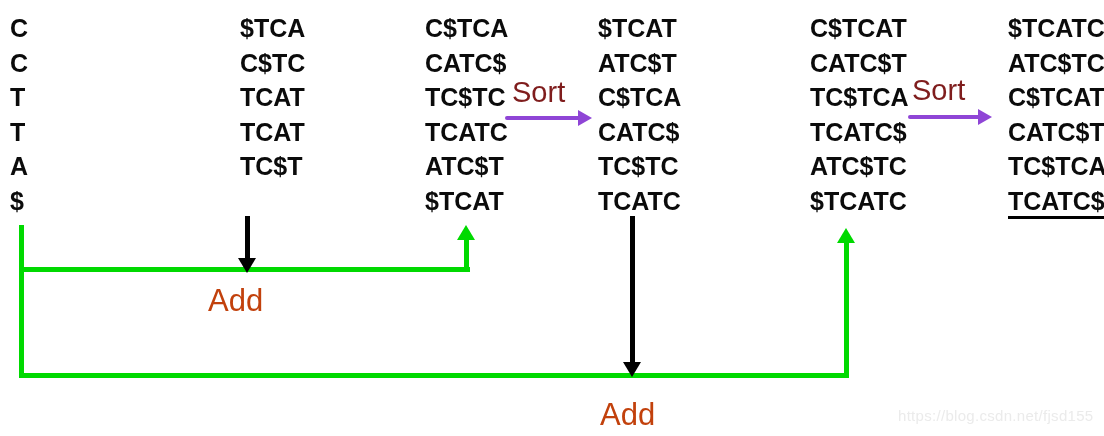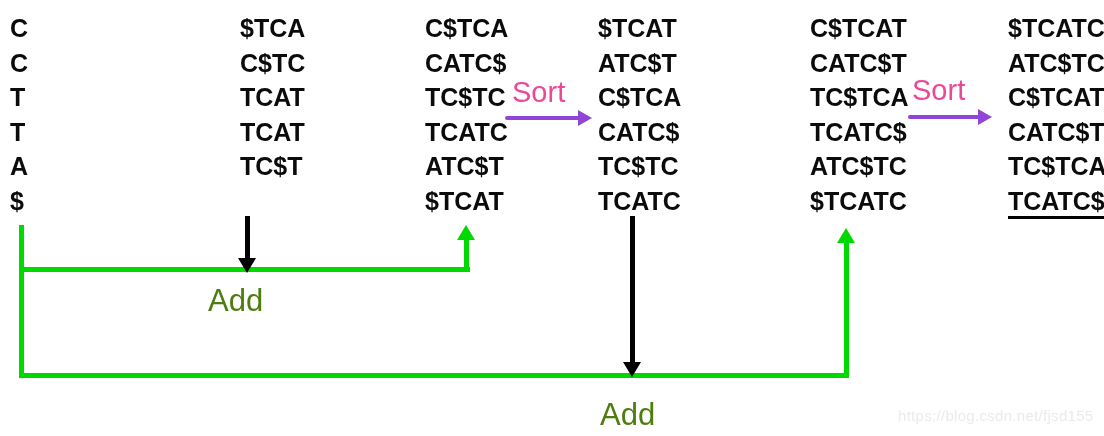--- a/index.html
+++ b/index.html
@@ -36,21 +36,21 @@
   .cell.final-cell span {
     font-weight: 800;
     border-bottom: 3px solid #000;
     padding-bottom: 1px;
   }
   
   .sort-label {
     position: absolute;
     font-size: 29px;
     font-weight: 500;
-    color: #ec4899;
+    color: #7f1d1d;
   }
   .sort-label-1 { left: 512px; top: 76px; }
   .sort-label-2 { left: 912px; top: 74px; }
   .p-shaft {
     position: absolute;
     height: 4px;
     background: #8f45d6;
     border-radius: 2px;
   }
   .p-head {
@@ -92,21 +92,21 @@
   }
   .b-arrow-1 .b-shaft { left: 245px; top: 216px; height: 44px; }
   .b-arrow-1 .b-head  { left: 238px; top: 258px; }
   .b-arrow-2 .b-shaft { left: 630px; top: 216px; height: 148px; }
   .b-arrow-2 .b-head  { left: 623px; top: 362px; }
   
   .add-label {
     position: absolute;
     font-size: 31px;
     font-weight: 500;
-    color: #4d7c0f;
+    color: #c2410c;
   }
   .add-label-1 { left: 208px; top: 283px; }
   .add-label-2 { left: 600px; top: 397px; }
   
   .watermark {
     position: absolute;
     left: 898px;
     top: 407px;
     font-size: 15px;
     color: #ebebeb;

